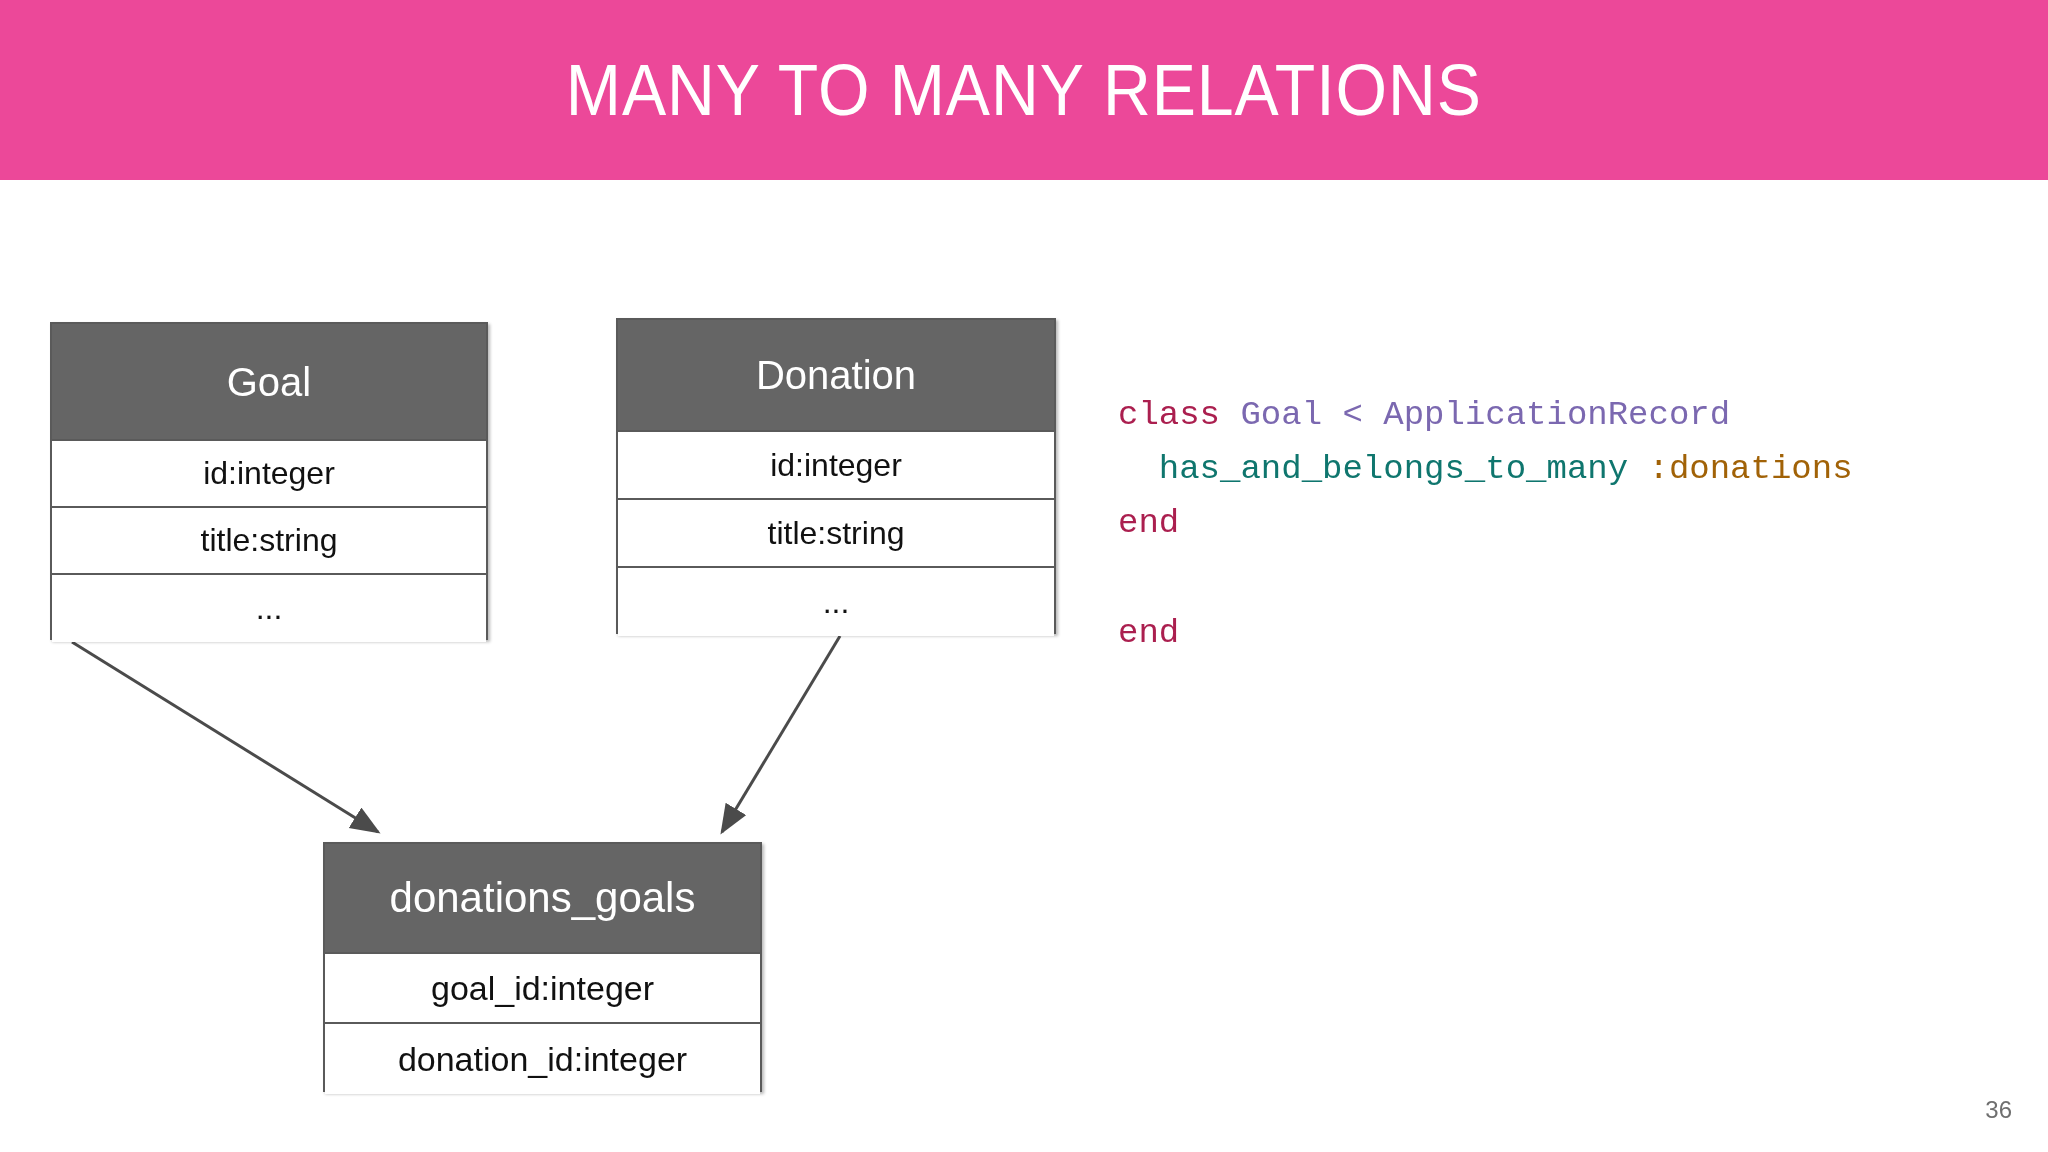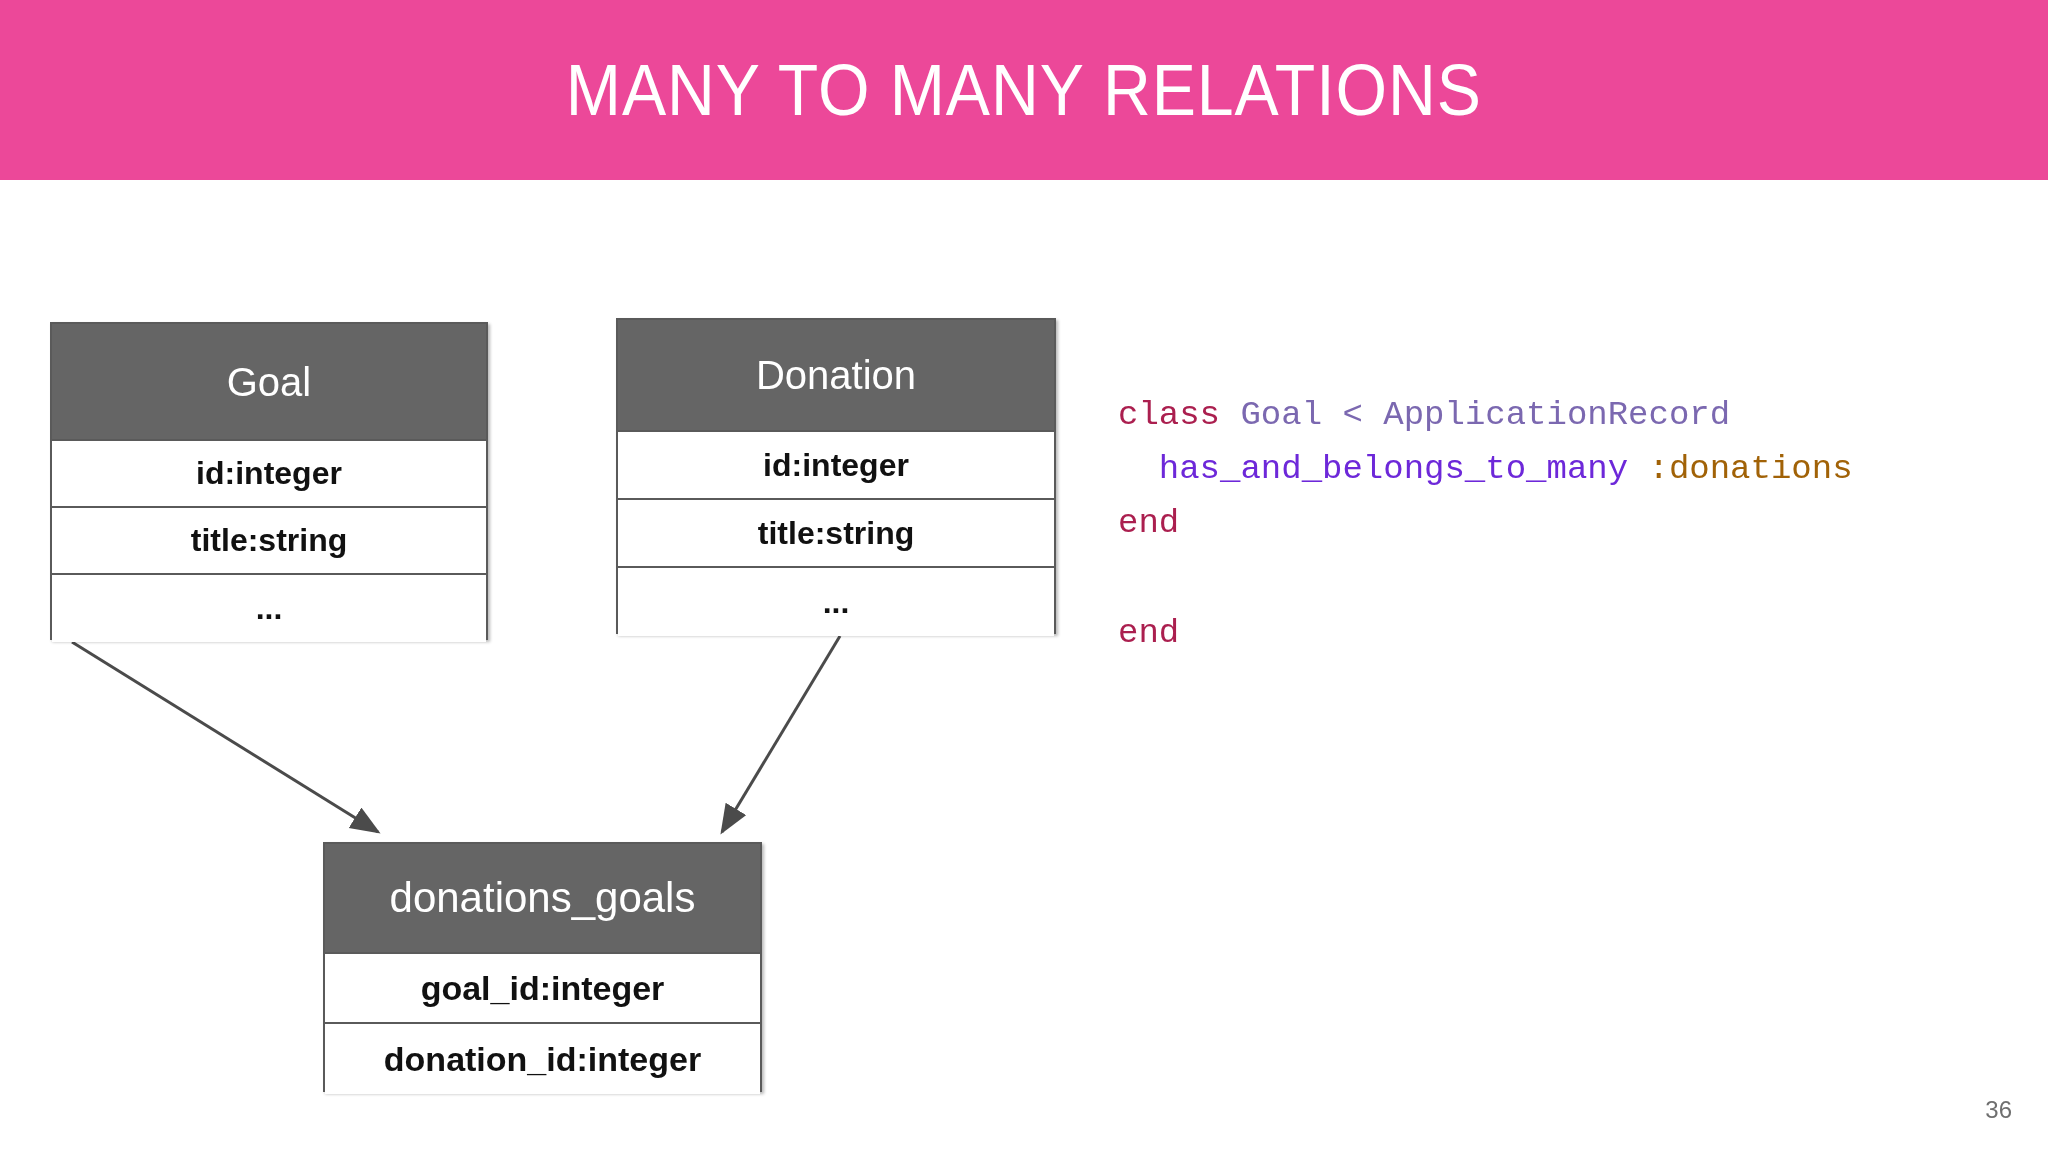--- a/index.html
+++ b/index.html
@@ -68,21 +68,21 @@
     border-bottom: 2px solid #5a5a5a;
   }
   .entity-row {
     box-sizing: border-box;
     background: #ffffff;
     color: #111111;
     display: flex;
     align-items: center;
     justify-content: center;
     font-size: 32px;
-    font-weight: 700;
+    font-weight: 400;
     border-bottom: 2px solid #5a5a5a;
   }
   .entity-row:last-child { border-bottom: none; }
 
   
   #entity-goal {
     left: 50px;
     top: 142px;       
     width: 438px;
     height: 318px;
@@ -131,21 +131,21 @@
   .code-line {
     font-family: Liberation Mono, monospace;
     font-size: 34px;
     line-height: 54px;
     white-space: pre;
     color: #2a2a2a;
   }
   .tok-kw     { color: #ab1f4f; }
   .tok-const  { color: #7b68b0; }
   .tok-op     { color: #7b68b0; }
-  .tok-method { color: #6d28d9; }
+  .tok-method { color: #0f766e; }
   .tok-sym    { color: #a16207; }
 
   
   .page-number {
     position: absolute;
     right: 36px;
     bottom: 28px;
     font-size: 24px;
     color: #6f6f6f;
     font-family: "Liberation Sans", sans-serif;

